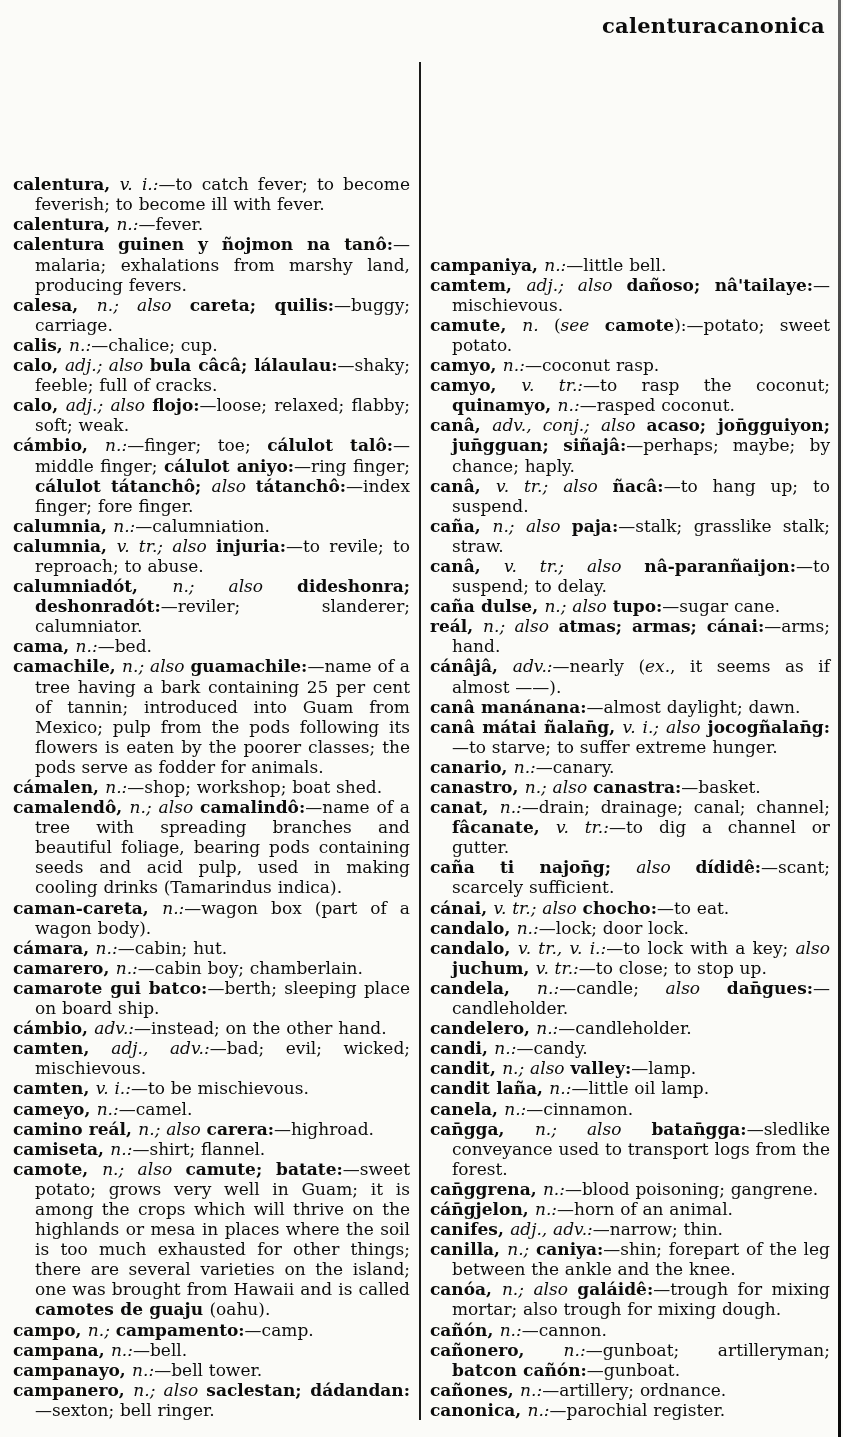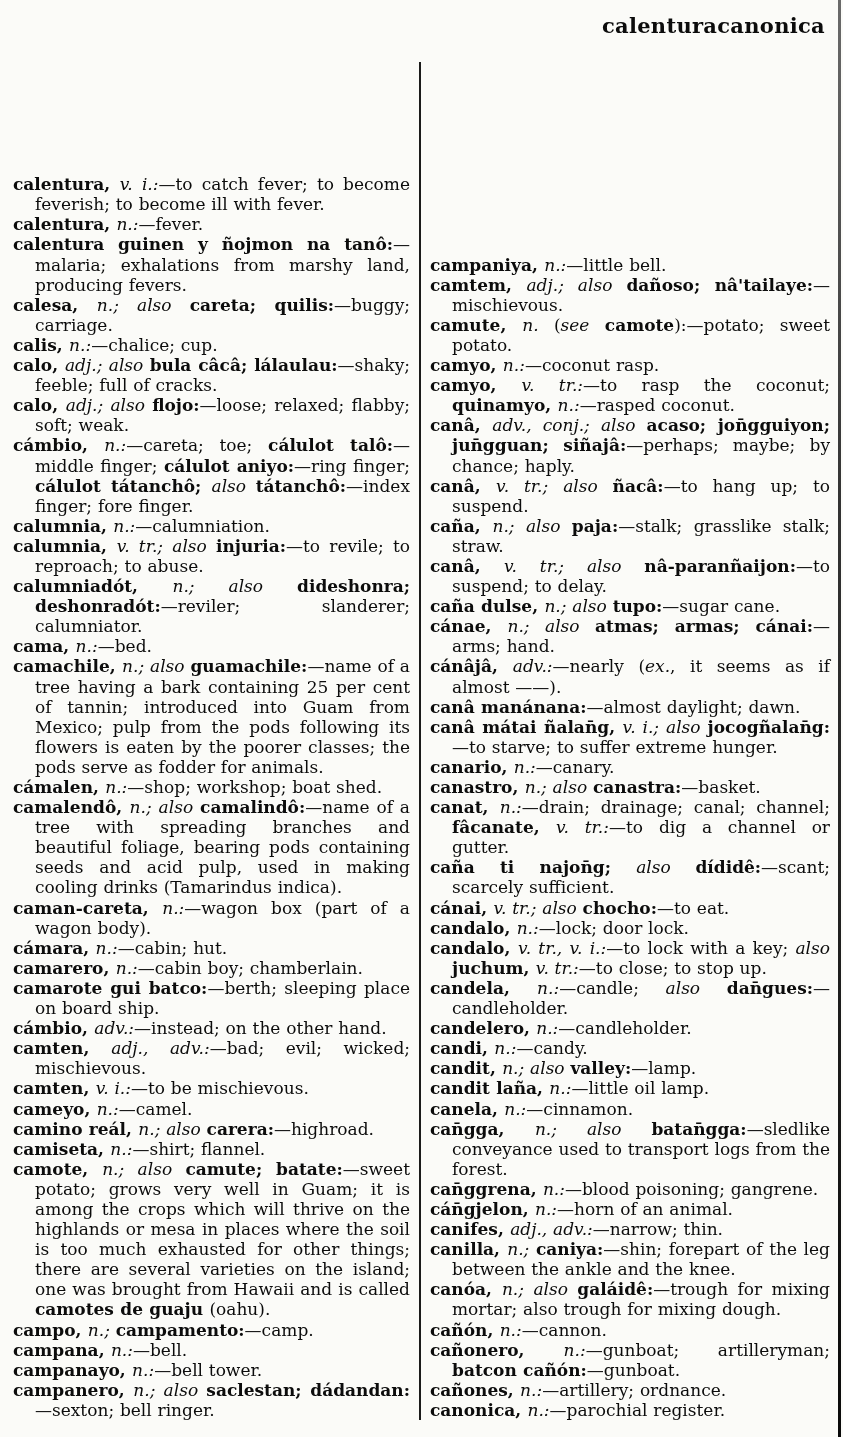--- a/index.html
+++ b/index.html
@@ -57,21 +57,21 @@
 
   <div class="columns">
     <div class="col" id="col-left">
         <p class="entry"><b>calentura, </b><i>v. i.:</i><span>—to catch fever; to become feverish; to become ill with fever.</span></p>
         <p class="entry"><b>calentura, </b><i>n.:</i><span>—fever.</span></p>
         <p class="entry"><b>calentura guinen y ñojmon na tanô:</b><span>—malaria; exhalations from marshy land, producing fevers.</span></p>
         <p class="entry"><b>calesa, </b><i>n.; also </i><b>careta; quilis:</b><span>—buggy; carriage.</span></p>
         <p class="entry"><b>calis, </b><i>n.:</i><span>—chalice; cup.</span></p>
         <p class="entry"><b>calo, </b><i>adj.; also </i><b>bula câcâ; lálaulau:</b><span>—shaky; feeble; full of cracks.</span></p>
         <p class="entry"><b>calo, </b><i>adj.; also </i><b>flojo:</b><span>—loose; relaxed; flabby; soft; weak.</span></p>
-        <p class="entry"><b>cámbio, </b><i>n.:</i><span>—careta; toe; </span><b>cálulot talô:</b><span>—middle finger; </span><b>cálulot aniyo:</b><span>—ring finger; </span><b>cálulot tátanchô; </b><i>also </i><b>tátanchô:</b><span>—index finger; fore finger.</span></p>
+        <p class="entry"><b>cámbio, </b><i>n.:</i><span>—finger; toe; </span><b>cálulot talô:</b><span>—middle finger; </span><b>cálulot aniyo:</b><span>—ring finger; </span><b>cálulot tátanchô; </b><i>also </i><b>tátanchô:</b><span>—index finger; fore finger.</span></p>
         <p class="entry"><b>calumnia, </b><i>n.:</i><span>—calumniation.</span></p>
         <p class="entry"><b>calumnia, </b><i>v. tr.; also </i><b>injuria:</b><span>—to revile; to reproach; to abuse.</span></p>
         <p class="entry"><b>calumniadót, </b><i>n.; also </i><b>dideshonra; deshonradót:</b><span>—reviler; slanderer; calumniator.</span></p>
         <p class="entry"><b>cama, </b><i>n.:</i><span>—bed.</span></p>
         <p class="entry"><b>camachile, </b><i>n.; also </i><b>guamachile:</b><span>—name of a tree having a bark containing 25 per cent of tannin; introduced into Guam from Mexico; pulp from the pods following its flowers is eaten by the poorer classes; the pods serve as fodder for animals.</span></p>
         <p class="entry"><b>cámalen, </b><i>n.:</i><span>—shop; workshop; boat shed.</span></p>
         <p class="entry"><b>camalendô, </b><i>n.; also </i><b>camalindô:</b><span>—name of a tree with spreading branches and beautiful foliage, bearing pods containing seeds and acid pulp, used in making cooling drinks (Tamarindus indica).</span></p>
         <p class="entry"><b>caman-careta, </b><i>n.:</i><span>—wagon box (part of a wagon body).</span></p>
         <p class="entry"><b>cámara, </b><i>n.:</i><span>—cabin; hut.</span></p>
         <p class="entry"><b>camarero, </b><i>n.:</i><span>—cabin boy; chamberlain.</span></p>
@@ -93,21 +93,21 @@
         <p class="entry"><b>campaniya, </b><i>n.:</i><span>—little bell.</span></p>
         <p class="entry"><b>camtem, </b><i>adj.; also </i><b>dañoso; nâ'tailaye:</b><span>—mischievous.</span></p>
         <p class="entry"><b>camute, </b><i>n. </i><span>(</span><i>see </i><b>camote</b><span>):—potato; sweet potato.</span></p>
         <p class="entry"><b>camyo, </b><i>n.:</i><span>—coconut rasp.</span></p>
         <p class="entry"><b>camyo, </b><i>v. tr.:</i><span>—to rasp the coconut; </span><b>quinamyo, </b><i>n.:</i><span>—rasped coconut.</span></p>
         <p class="entry"><b>canâ, </b><i>adv., conj.; also </i><b>acaso; jon̄gguiyon; jun̄gguan; siñajâ:</b><span>—perhaps; maybe; by chance; haply.</span></p>
         <p class="entry"><b>canâ, </b><i>v. tr.; also </i><b>ñacâ:</b><span>—to hang up; to suspend.</span></p>
         <p class="entry"><b>caña, </b><i>n.; also </i><b>paja:</b><span>—stalk; grasslike stalk; straw.</span></p>
         <p class="entry"><b>canâ, </b><i>v. tr.; also </i><b>nâ-paranñaijon:</b><span>—to suspend; to delay.</span></p>
         <p class="entry"><b>caña dulse, </b><i>n.; also </i><b>tupo:</b><span>—sugar cane.</span></p>
-        <p class="entry"><b>cánae, </b><i>n.; also </i><b>atmas; armas; cánai:</b><span>—arms; hand.</span></p>
+        <p class="entry"><b>reál, </b><i>n.; also </i><b>atmas; armas; cánai:</b><span>—arms; hand.</span></p>
         <p class="entry"><b>cánâjâ, </b><i>adv.:</i><span>—nearly (</span><i>ex.</i><span>, it seems as if almost ——).</span></p>
         <p class="entry"><b>canâ manánana:</b><span>—almost daylight; dawn.</span></p>
         <p class="entry"><b>canâ mátai ñalan̄g, </b><i>v. i.; also </i><b>jocogñalan̄g:</b><span>—to starve; to suffer extreme hunger.</span></p>
         <p class="entry"><b>canario, </b><i>n.:</i><span>—canary.</span></p>
         <p class="entry"><b>canastro, </b><i>n.; also </i><b>canastra:</b><span>—basket.</span></p>
         <p class="entry"><b>canat, </b><i>n.:</i><span>—drain; drainage; canal; channel; </span><b>fâcanate, </b><i>v. tr.:</i><span>—to dig a channel or gutter.</span></p>
         <p class="entry"><b>caña ti najon̄g; </b><i>also </i><b>dídidê:</b><span>—scant; scarcely sufficient.</span></p>
         <p class="entry"><b>cánai, </b><i>v. tr.; also </i><b>chocho:</b><span>—to eat.</span></p>
         <p class="entry"><b>candalo, </b><i>n.:</i><span>—lock; door lock.</span></p>
         <p class="entry"><b>candalo, </b><i>v. tr., v. i.:</i><span>—to lock with a key; </span><i>also </i><b>juchum, </b><i>v. tr.:</i><span>—to close; to stop up.</span></p>

